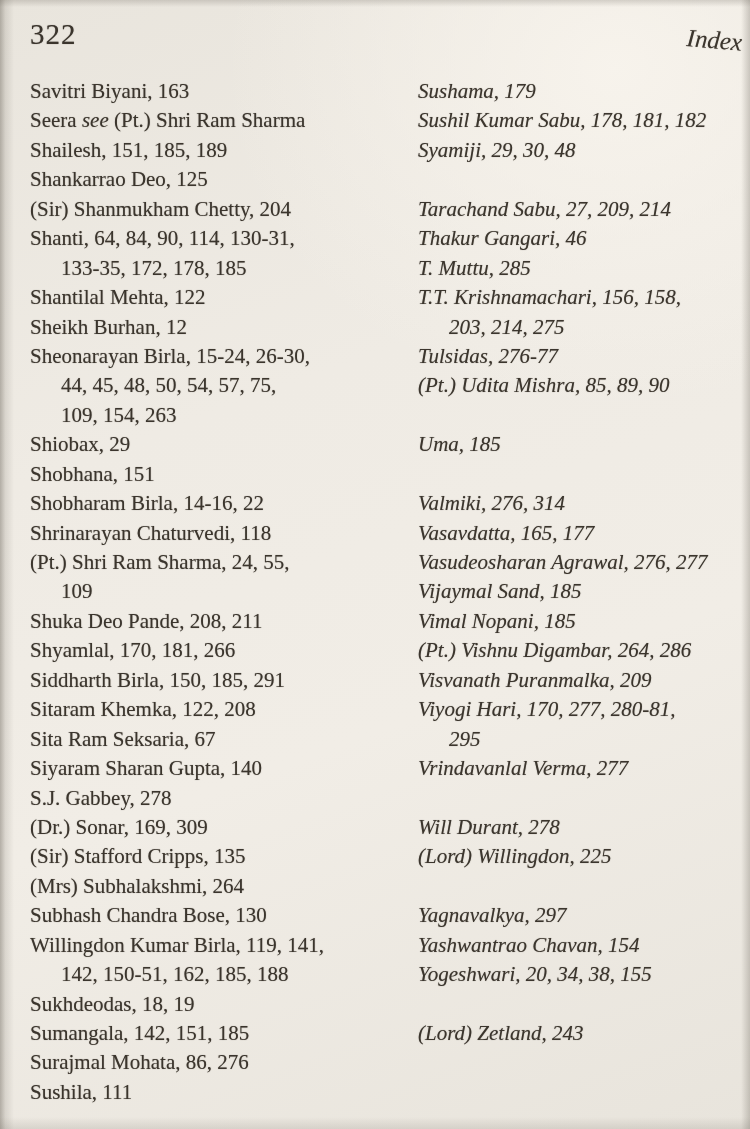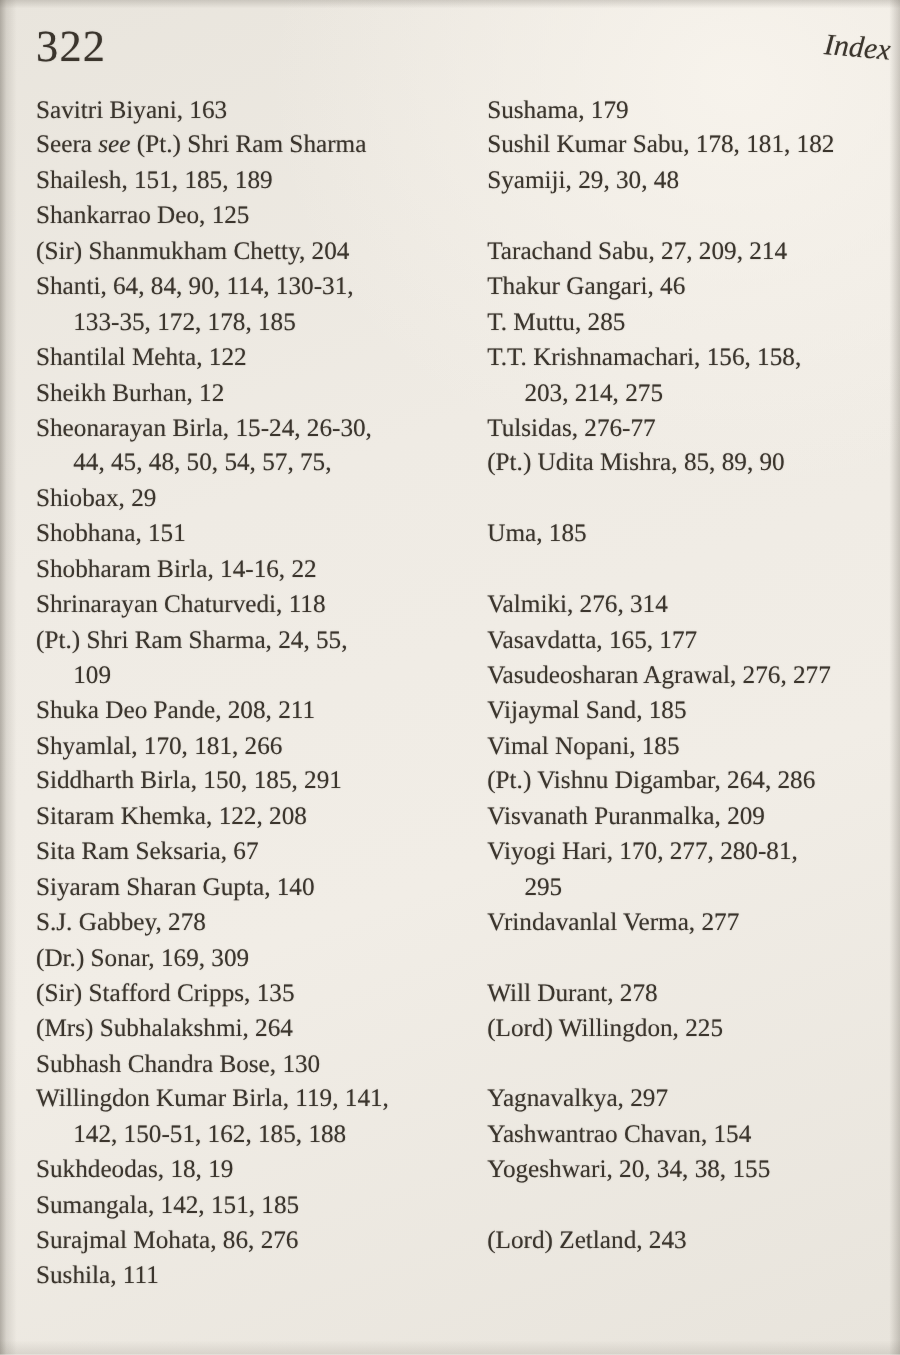--- a/index.html
+++ b/index.html
@@ -22,37 +22,37 @@
     background: linear-gradient(to right, rgba(104,98,88,0.45), rgba(104,98,88,0.16) 38%, rgba(104,98,88,0) 100%); }
   .edge-right  { right: 0; top: 0; bottom: 0; width: 9px;
     background: linear-gradient(to left, rgba(104,98,88,0.30), rgba(104,98,88,0) 100%); }
   .edge-top    { left: 0; right: 0; top: 0; height: 7px;
     background: linear-gradient(to bottom, rgba(104,98,88,0.24), rgba(104,98,88,0) 100%); }
   .edge-bottom { left: 0; right: 0; bottom: 0; height: 12px;
     background: linear-gradient(to top, rgba(104,98,88,0.16), rgba(104,98,88,0) 100%); }
 
   .page-number {
     position: absolute; left: 30px; top: 18px;
-    font-size: 37px; letter-spacing: 1px;
+    font-size: 29px; letter-spacing: 1px;
     text-shadow: 0 0 1px rgba(59,53,45,0.55);
   }
   .running-head {
     position: absolute; right: 6px; top: 24px;
     font-size: 25px; font-style: italic;
     transform: rotate(5deg); transform-origin: left top;
     text-shadow: 0 0 1px rgba(59,53,45,0.45);
   }
 
   .col {
     position: absolute; top: 77px;
     font-size: 21px;
     text-shadow: 0 0 1px rgba(59,53,45,0.5);
   }
   .col-left  { left: 30px;  width: 378px; }
-  .col-right { left: 406px; width: 332px; }
+  .col-right { left: 418px; width: 332px; font-style: italic; }
   .line { height: 29.45px; line-height: 29.45px; white-space: nowrap; }
   .line.cont { padding-left: 31px; }
   .line.gap { height: 29.45px; }
   .it { font-style: italic; text-align: right; }
 </style>
 </head>
 <body>
 
 <div class="page">
   <div class="edge edge-left"></div>
@@ -68,20 +68,21 @@
       <div class="line"><span>Seera </span><span class="it">see</span><span> (Pt.) Shri Ram Sharma</span></div>
       <div class="line">Shailesh, 151, 185, 189</div>
       <div class="line">Shankarrao Deo, 125</div>
       <div class="line">(Sir) Shanmukham Chetty, 204</div>
       <div class="line">Shanti, 64, 84, 90, 114, 130-31,</div>
       <div class="line cont">133-35, 172, 178, 185</div>
       <div class="line">Shantilal Mehta, 122</div>
       <div class="line">Sheikh Burhan, 12</div>
       <div class="line">Sheonarayan Birla, 15-24, 26-30,</div>
       <div class="line cont">44, 45, 48, 50, 54, 57, 75,</div>
+      <div class="line cont">109, 154, 263</div>
       <div class="line">Shiobax, 29</div>
       <div class="line">Shobhana, 151</div>
       <div class="line">Shobharam Birla, 14-16, 22</div>
       <div class="line">Shrinarayan Chaturvedi, 118</div>
       <div class="line">(Pt.) Shri Ram Sharma, 24, 55,</div>
       <div class="line cont">109</div>
       <div class="line">Shuka Deo Pande, 208, 211</div>
       <div class="line">Shyamlal, 170, 181, 266</div>
       <div class="line">Siddharth Birla, 150, 185, 291</div>
       <div class="line">Sitaram Khemka, 122, 208</div>

